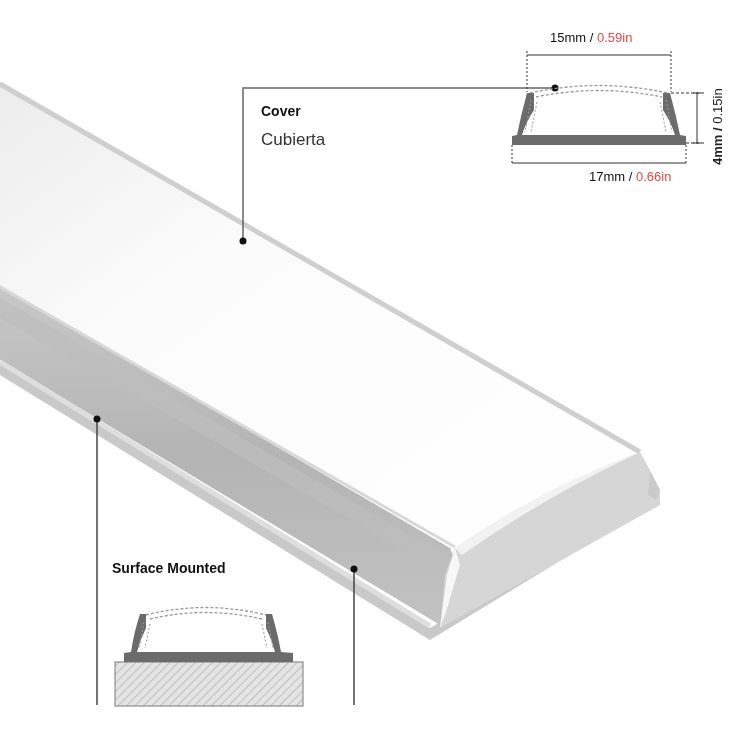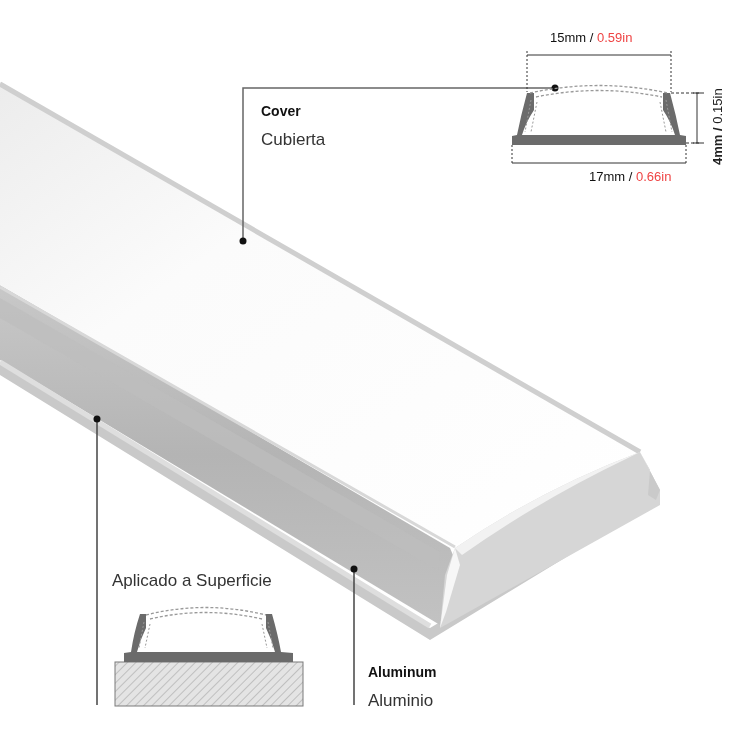--- a/index.html
+++ b/index.html
@@ -98,27 +98,23 @@
     </g>
   </svg>
 
   
   <div class="lbl" style="left:261px; top:103px;">
     <span class="t">Cover</span>
     <span class="s">Cubierta</span>
   </div>
 
   <div class="lbl" style="left:112px; top:560px;">
-    <span class="s">Aplicado a Superficie</span>
+    <span class="t">Surface Mounted</span>
   </div>
 
-  <div class="lbl" style="left:368px; top:664px;">
-    <span class="t">Aluminum</span>
-    <span class="s">Aluminio</span>
-  </div>
 
   
   <div class="dim" style="left:550px; top:30px;">
     <b>15mm /</b>
     <span class="u">0.59in</span>
   </div>
 
   <div class="dim" style="left:548px; top:169px;margin-left:41px;">
     <b>17mm /</b>
     <span class="u">0.66in</span>

